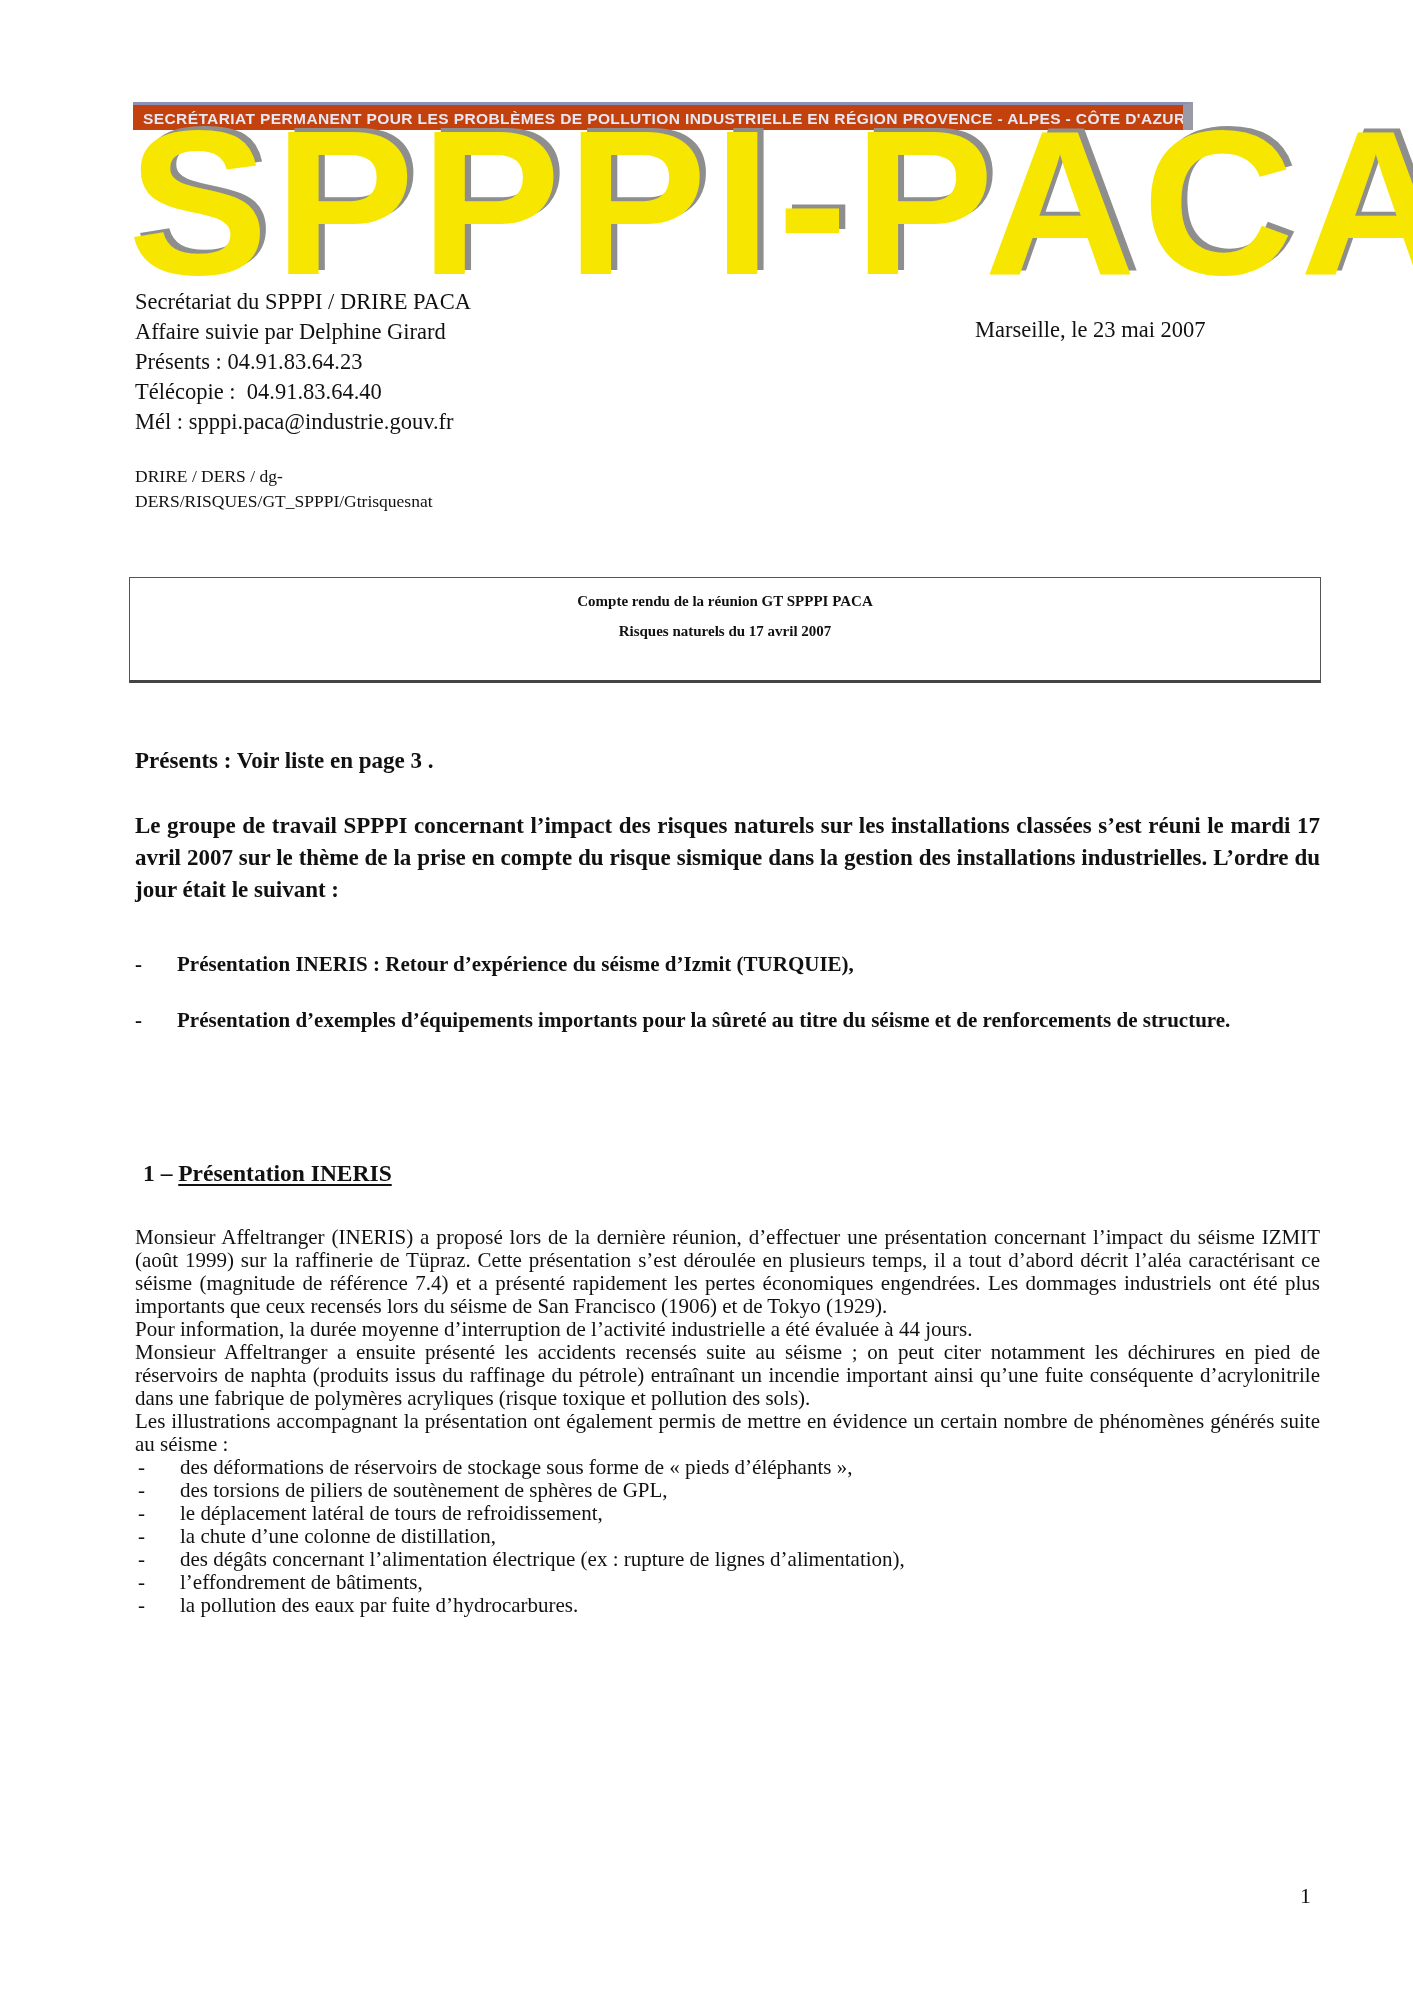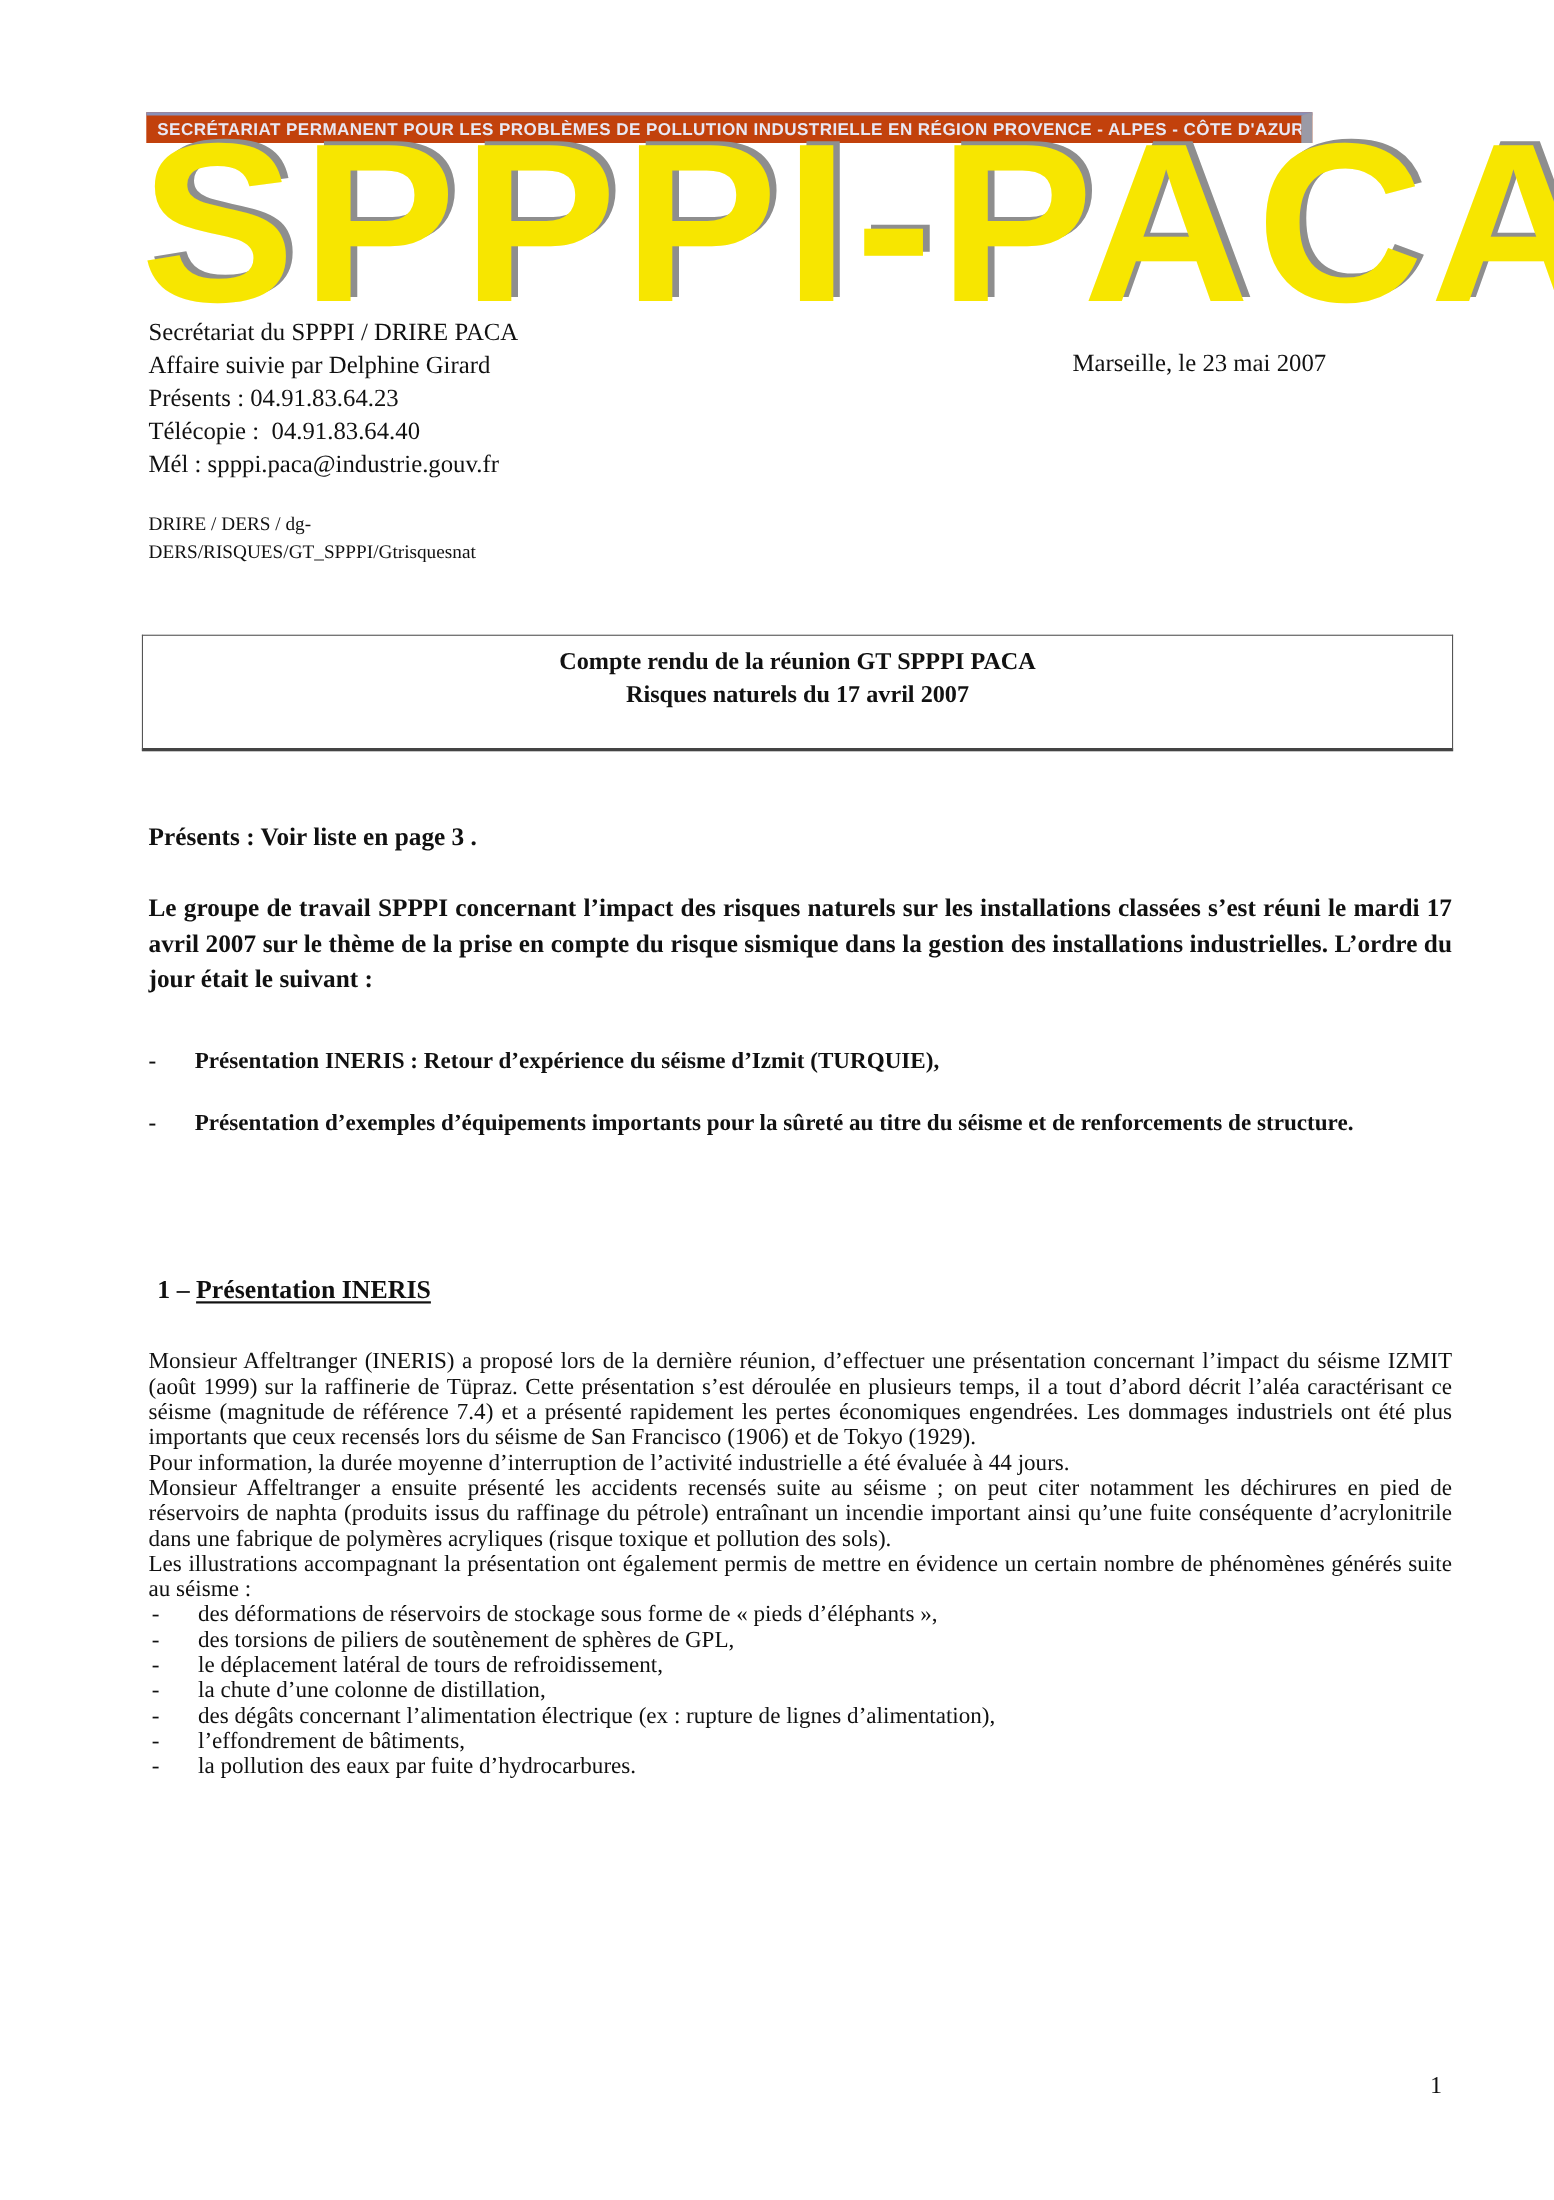--- a/index.html
+++ b/index.html
@@ -21,21 +21,21 @@
           text-shadow: 6px -4px 0 #8e8e8e; transform: scaleX(1.02); transform-origin: left; }
 
   .t22 { font-size: 22.5px; line-height: 30px; }
   .hdr-left { left: 135px; top: 287px; }
   .hdr-right { left: 975px; top: 287px; margin-top: 28px; }
   .ref { left: 135px; top: 464px; font-size: 17.5px; line-height: 25px; }
 
   .titlebox { left: 129px; top: 577px; width: 1192px; height: 106px;
               border: 1px solid #555; border-bottom: 3px solid #444;
               box-sizing: border-box; text-align: center; font-weight: bold;
-              font-size: 22px; line-height: 30px; padding-top: 8px; }
+              font-size: 15px; line-height: 30px; padding-top: 8px; }
 
   .bold { font-weight: bold; }
   .presents { left: 135px; top: 748px; font-size: 23px; }
   .intro { left: 135px; top: 810px; width: 1185px; font-size: 23px; line-height: 32px;
            text-align: justify; font-weight: bold; }
   .agenda { left: 135px; width: 1185px; font-size: 21px; line-height: 28px; font-weight: bold; }
   .agenda .dash { position: absolute; left: 0; top: 0; }
   .agenda .txt { margin-left: 42px; text-align: justify; text-align-last: left; }
   .agenda1 { top: 950px; }
   .agenda2 { top: 1006px; }

